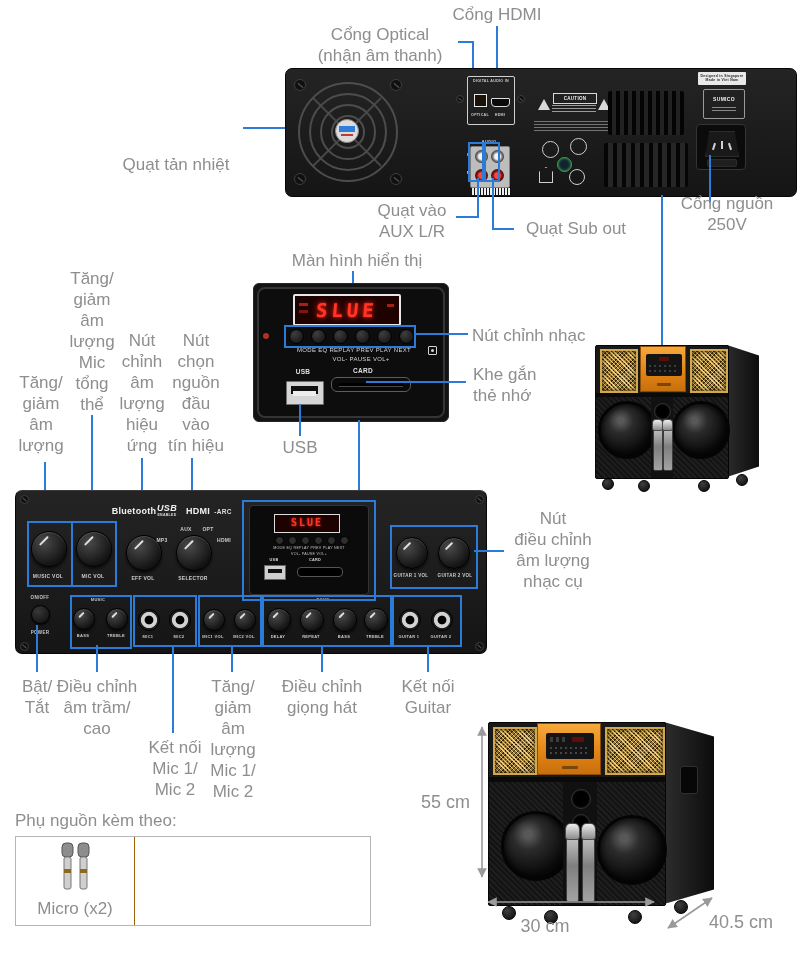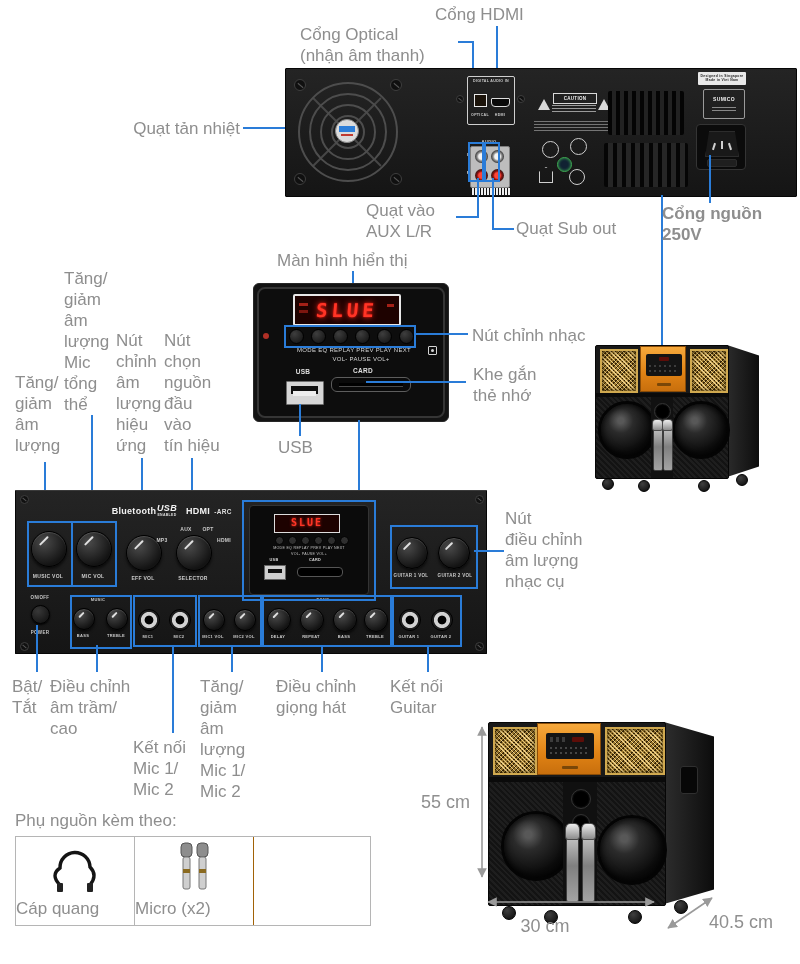--- a/index.html
+++ b/index.html
@@ -1,25 +1,25 @@
 <!DOCTYPE html>
 <html><head>
 <meta charset="utf-8">
 <style>
   html,body{margin:0;padding:0;background:#fff;}
   body{width:800px;height:964px;position:relative;font-family:"Liberation Sans",sans-serif;overflow:hidden;}
   :root{--blue:#2a7cd8;--gray:#8e8e8e;}
   .abs{position:absolute;}
-  .lbl{position:absolute;color:var(--gray);font-size:17px;line-height:21px;text-align:left;white-space:pre-line;}
+  .lbl{position:absolute;color:var(--gray);font-size:17px;line-height:21px;text-align:center;white-space:pre-line;}
   .lbl.ta-l{text-align:left;}
-  .lbl.ta-r{text-align:right;}
+  .lbl.ta-r{text-align:center;margin-top:36px;}
   .vline{position:absolute;width:2px;background:var(--blue);}
   .hline{position:absolute;height:2px;background:var(--blue);}
   .bluebox{position:absolute;border:2px solid var(--blue);}
-  .panelphoto{position:absolute;background:linear-gradient(180deg,#242424,#151515);border:1px solid #060606;border-radius:1px;}
+  .panelphoto{position:absolute;background:linear-gradient(180deg,#242424,#151515);border:1px solid #060606;border-radius:7px;}
   .knob{position:absolute;border-radius:50%;background:radial-gradient(circle at 35% 30%,#4a4a4a,#131313 72%);border:1px solid #000;box-shadow:0 2px 3px rgba(0,0,0,.65),inset 0 1px 1px rgba(255,255,255,.16);}
   .knob i{position:absolute;left:18%;top:24%;width:34%;height:2px;background:#e0e0e0;transform:rotate(-45deg);border-radius:1px;}
   .jack{position:absolute;border-radius:50%;background:radial-gradient(circle,#030303 0 28%,#d2d2d2 34% 54%,#1e1e1e 60%);border:1px solid #000;}
   .rca{position:absolute;width:13px;height:13px;border-radius:50%;}
   .rca.w{background:radial-gradient(circle,#f4f4f4 0 30%,#8c8c8c 48%,#191919 78%);}
   .rca.r{background:radial-gradient(circle,#ff4438 0 30%,#86120e 48%,#191919 78%);}
   .ptext{position:absolute;color:#c9c9c9;font-weight:bold;text-align:center;letter-spacing:.3px;}
   .grille{position:absolute;background-color:#96742c;background-image:repeating-linear-gradient(45deg,rgba(255,224,150,.85) 0 1px,rgba(0,0,0,0) 1px 3px),repeating-linear-gradient(-45deg,rgba(40,25,0,.9) 0 1px,rgba(0,0,0,0) 1px 3px);border:2px solid #d0a94f;box-shadow:inset 0 0 5px #2e2000;}
   .woofer{position:absolute;border-radius:50%;background:radial-gradient(circle at 38% 32%,#585858 0 6%,#2b2b2b 26%,#0b0b0b 66%,#000 100%);border:3px solid #040404;box-shadow:inset 0 0 7px #000;}
   .carbon{background-color:#181818;background-image:repeating-linear-gradient(45deg,#131313 0 2px,#1e1e1e 2px 4px);}
@@ -127,21 +127,21 @@
 <div class="vline" style="left:492px;top:178px;height:52px;"></div>
 <div class="hline" style="left:492px;top:228px;width:22px;"></div>
 <div class="vline" style="left:709px;top:155px;height:48px;"></div>
 <div class="vline" style="left:661px;top:195px;height:150px;"></div>
 <div class="bluebox" style="left:468px;top:142px;width:12px;height:36px;"></div>
 <div class="bluebox" style="left:484px;top:142px;width:12px;height:36px;"></div>
 
 <div class="lbl" style="left:366px;top:200px;width:92px;">Quạt vào
 AUX L/R</div>
 <div class="lbl" style="left:516px;top:218px;width:120px;">Quạt Sub out</div>
-<div class="lbl" style="left:662px;top:203px;width:130px;font-weight:bold;">Cổng nguồn
+<div class="lbl" style="left:662px;top:193px;width:130px;">Cổng nguồn
 250V</div>
 
 <div class="lbl" style="left:277px;top:250px;width:160px;">Màn hình hiển thị</div>
 <div class="vline" style="left:352px;top:271px;height:26px;"></div>
 
 <div class="abs" style="left:253px;top:283px;width:194px;height:137px;background:#131313;border-radius:6px;border:1px solid #272727;">
   <div class="abs" style="left:3px;top:3px;width:184px;height:127px;border:2px solid #353535;border-radius:8px;background:#0d0d0d;"></div>
 
   <div class="abs" style="left:39px;top:10px;width:104px;height:28px;border:2px solid #e8e8e8;border-radius:2px;background:#1e0200;">
     <div class="abs" style="left:4px;top:7px;width:9px;height:3px;background:#a32017;"></div>
@@ -442,28 +442,20 @@
   <line x1="82" y1="37" x2="82" y2="187" stroke="#9a9a9a" stroke-width="1.6" marker-start="url(#ah)" marker-end="url(#ah)"></line>
   <line x1="88" y1="212" x2="254" y2="212" stroke="#9a9a9a" stroke-width="1.6" marker-start="url(#ah)" marker-end="url(#ah)"></line>
   <line x1="268" y1="238" x2="312" y2="208" stroke="#9a9a9a" stroke-width="1.6" marker-start="url(#ah)" marker-end="url(#ah)"></line>
 </svg>
 <div class="dim" style="left:404px;top:792px;width:66px;text-align:right;">55 cm</div>
 <div class="dim" style="left:512px;top:916px;width:66px;text-align:center;">30 cm</div>
 <div class="dim" style="left:698px;top:912px;width:86px;text-align:center;">40.5 cm</div>
 
 <div class="lbl ta-l" style="left:15px;top:810px;width:220px;">Phụ nguồn kèm theo:</div>
 <div class="abs" style="left:15px;top:836px;width:354px;height:88px;border:1px solid #b5b5b5;display:flex;">
-  <div style="width:118px;border-right:1px solid #b5b5b5;position:relative;">
-    <svg class="abs" style="left:30px;top:6px;" width="58" height="50" viewBox="0 0 58 50">
-      <path d="M14 42 Q4 32 14 25 A14 14 0 1 1 44 24 Q52 32 44 42" fill="none" stroke="#141414" stroke-width="3.4"></path>
-      <rect x="11" y="40" width="6" height="9" rx="1" fill="#222"></rect>
-      <rect x="41" y="40" width="6" height="9" rx="1" fill="#222"></rect>
-    </svg>
-    <div class="lbl" style="left:0;bottom:6px;width:118px;position:absolute;">Cáp quang</div>
-  </div>
   <div style="width:118px;border-right:1px solid #a16207;position:relative;">
     <svg class="abs" style="left:34px;top:4px;" width="50" height="52" viewBox="0 0 50 52">
       <rect x="12" y="2" width="11" height="14" rx="4" fill="#8d8d8d" stroke="#555" stroke-width="1"></rect>
       <rect x="14" y="16" width="7" height="32" rx="2" fill="#cfcfcf" stroke="#777" stroke-width="1"></rect>
       <rect x="14" y="28" width="7" height="4" fill="#8a6a20"></rect>
       <rect x="28" y="2" width="11" height="14" rx="4" fill="#8d8d8d" stroke="#555" stroke-width="1"></rect>
       <rect x="30" y="16" width="7" height="32" rx="2" fill="#cfcfcf" stroke="#777" stroke-width="1"></rect>
       <rect x="30" y="28" width="7" height="4" fill="#8a6a20"></rect>
     </svg>
     <div class="lbl" style="left:0;bottom:6px;width:118px;position:absolute;">Micro (x2)</div>

